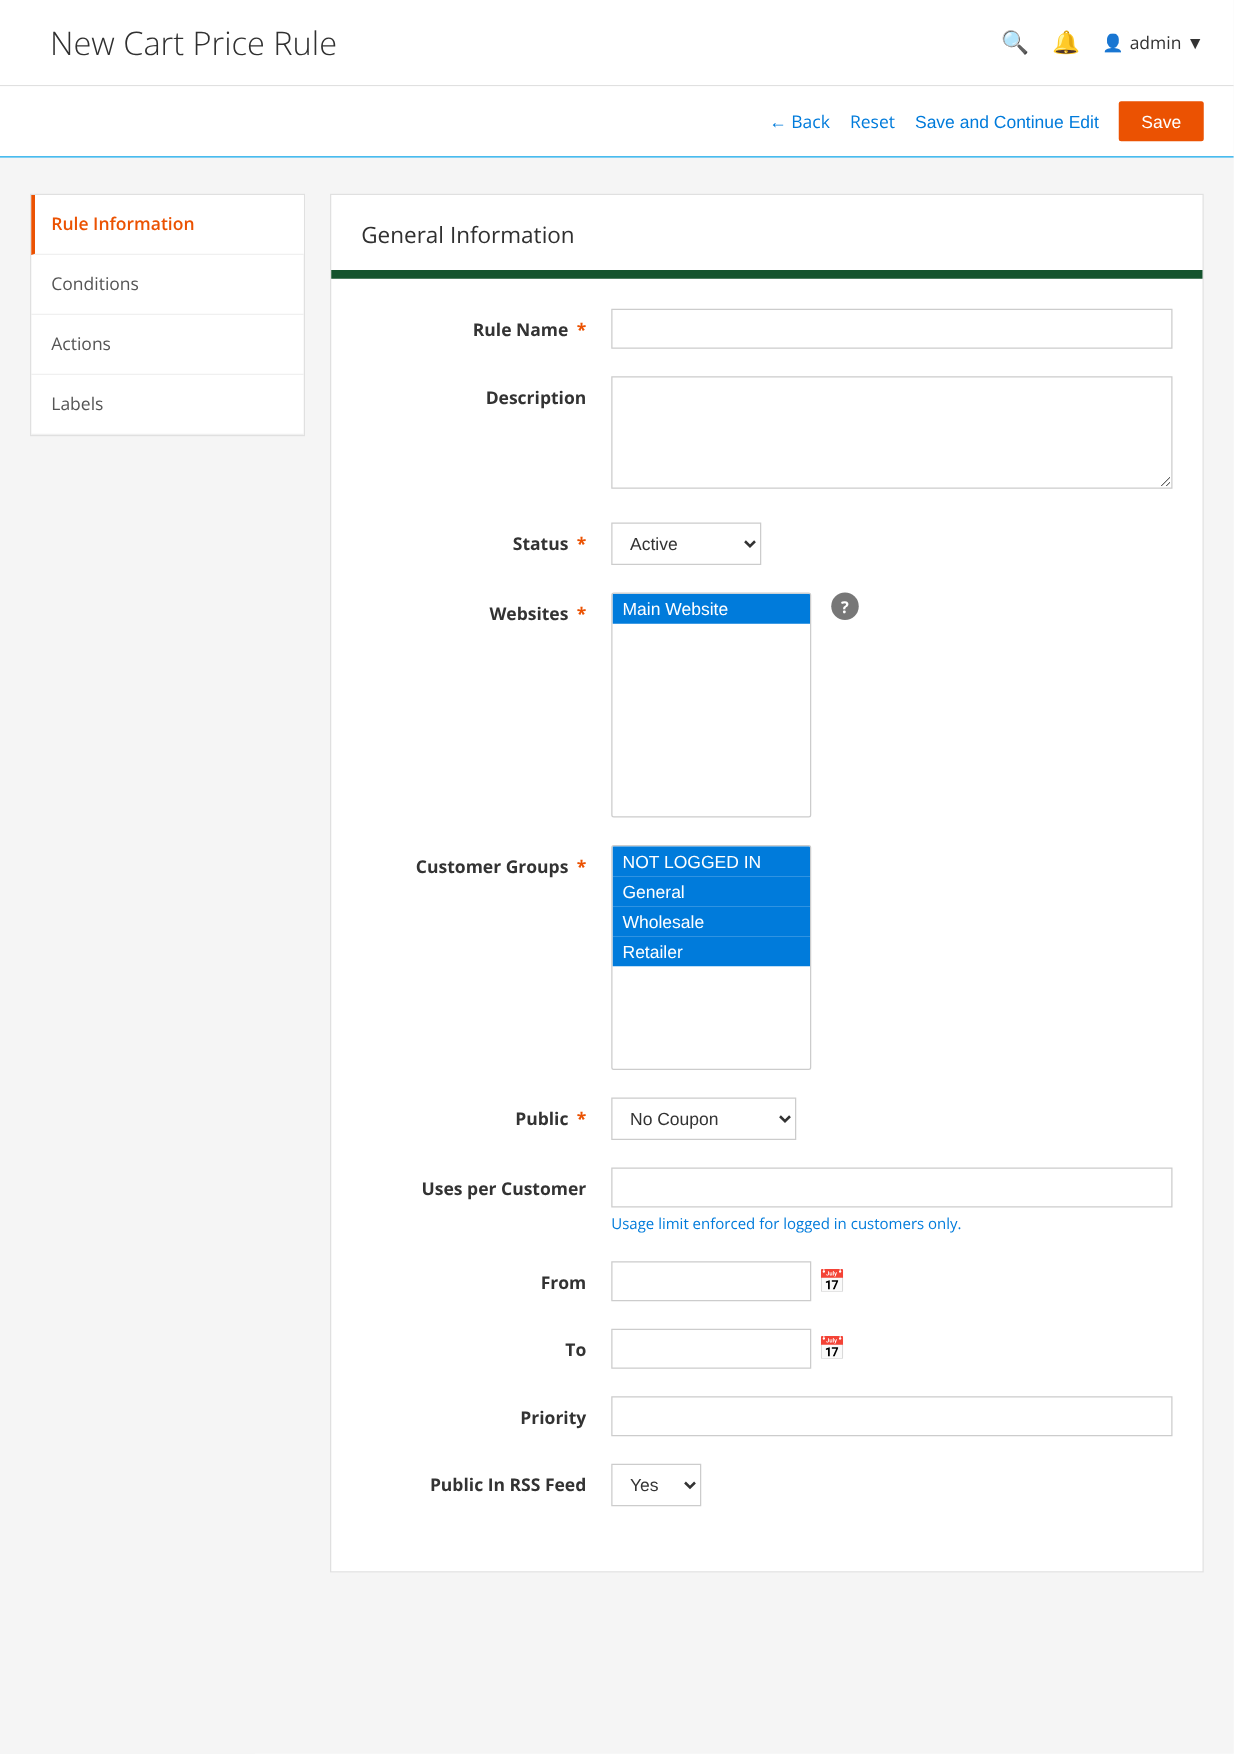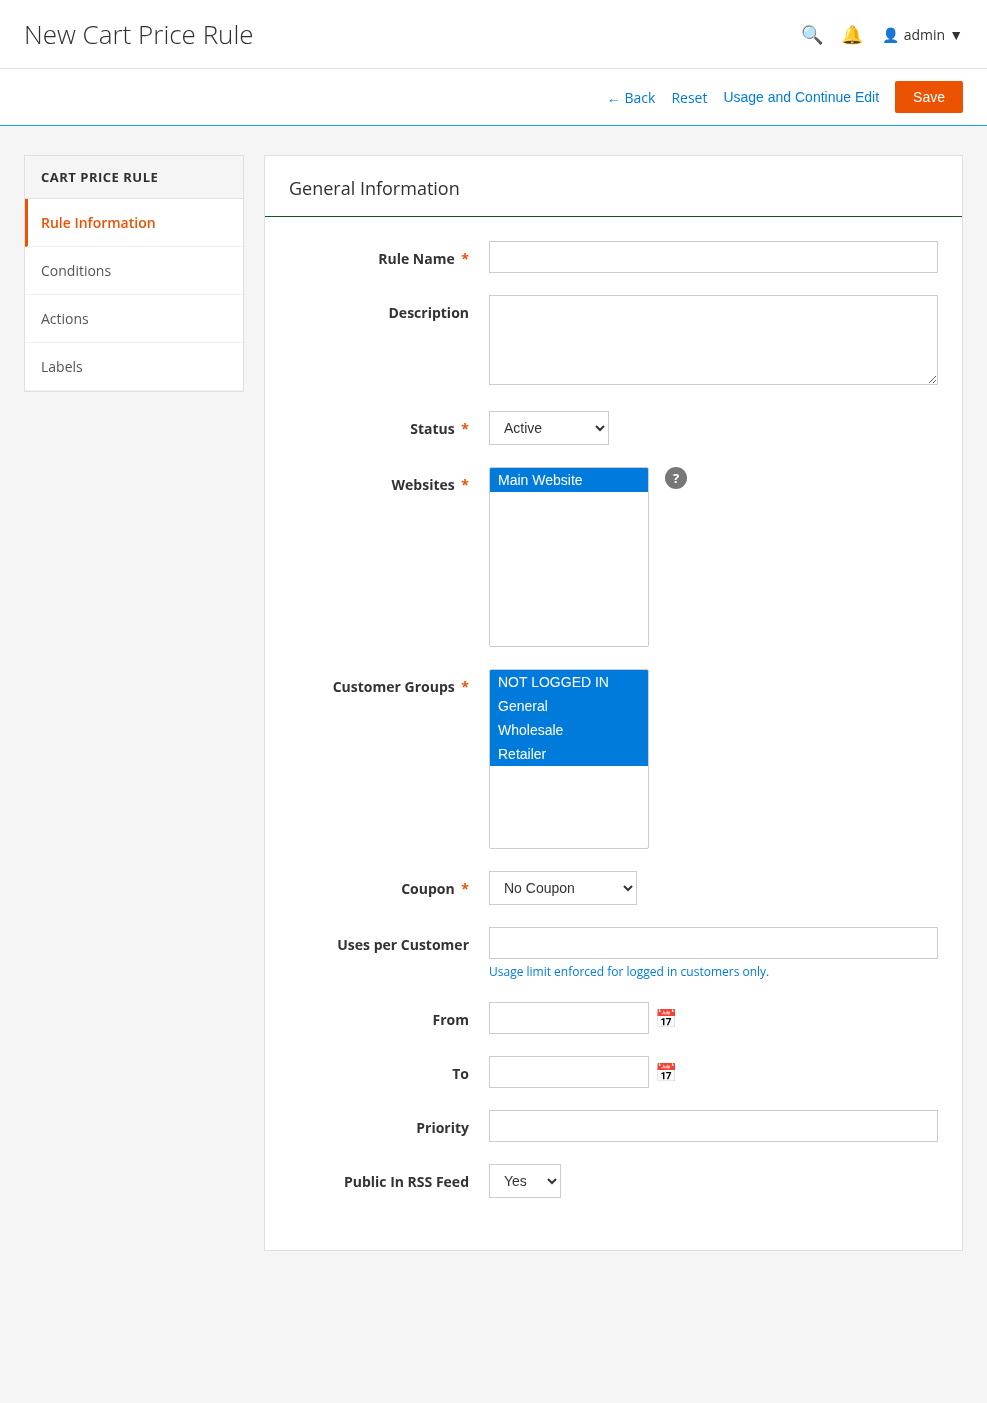--- a/index.html
+++ b/index.html
@@ -11,20 +11,21 @@
       padding: 16px 24px;
       display: flex;
       align-items: center;
       justify-content: space-between;
       border-bottom: 1px solid #e0e0e0;
     }
     .page-title {
       font-size: 26px;
       font-weight: 300;
       color: #303030;
+      margin-left: 16px;
     }
     .header-actions {
       display: flex;
       align-items: center;
       gap: 18px;
     }
     .header-icon {
       cursor: pointer;
       color: #666;
       font-size: 18px;
@@ -122,21 +123,21 @@
       flex: 1;
       background: #fff;
       border: 1px solid #e0e0e0;
       padding: 0 0 30px 0;
     }
     .section-title {
       font-size: 18px;
       font-weight: 400;
       color: #303030;
       padding: 20px 24px 16px 24px;
-      border-bottom: 1px solid #14532d;
+      border-bottom: 7px solid #14532d;
       margin-bottom: 24px;
     }
 
     
     .form-body {
       padding: 0 24px;
     }
     .form-row {
       display: flex;
       align-items: flex-start;
@@ -273,28 +274,27 @@
   </div>
 </div>
 
 <div class="toolbar">
   <a class="toolbar-link">
     <span>← Back</span>
   </a>
   <a class="toolbar-link">
     <span>Reset</span>
   </a>
-  <button class="btn-save-continue">Usage and Continue Edit</button>
+  <button class="btn-save-continue">Save and Continue Edit</button>
   <button class="btn-save">Save</button>
 </div>
 
 <div class="page-content">
 
   <div class="sidebar">
-    <div class="sidebar-header">CART PRICE RULE</div>
     <div class="sidebar-item active">
       <span>Rule Information</span>
     </div>
     <div class="sidebar-item">
       <span>Conditions</span>
     </div>
     <div class="sidebar-item">
       <span>Actions</span>
     </div>
     <div class="sidebar-item">
@@ -364,21 +364,21 @@
             <option selected="">NOT LOGGED IN</option>
             <option selected="">General</option>
             <option selected="">Wholesale</option>
             <option selected="">Retailer</option>
           </select>
         </div>
       </div>
 
       <div class="form-row">
         <div class="form-label">
-          <span>Coupon</span>
+          <span>Public</span>
           <span class="required">*</span>
         </div>
         <div class="form-field">
           <select class="form-select form-select-coupon">
             <option value="no_coupon">No Coupon</option>
             <option value="specific_coupon">Specific Coupon</option>
             <option value="auto_generated">Auto Generated</option>
           </select>
         </div>
       </div>

